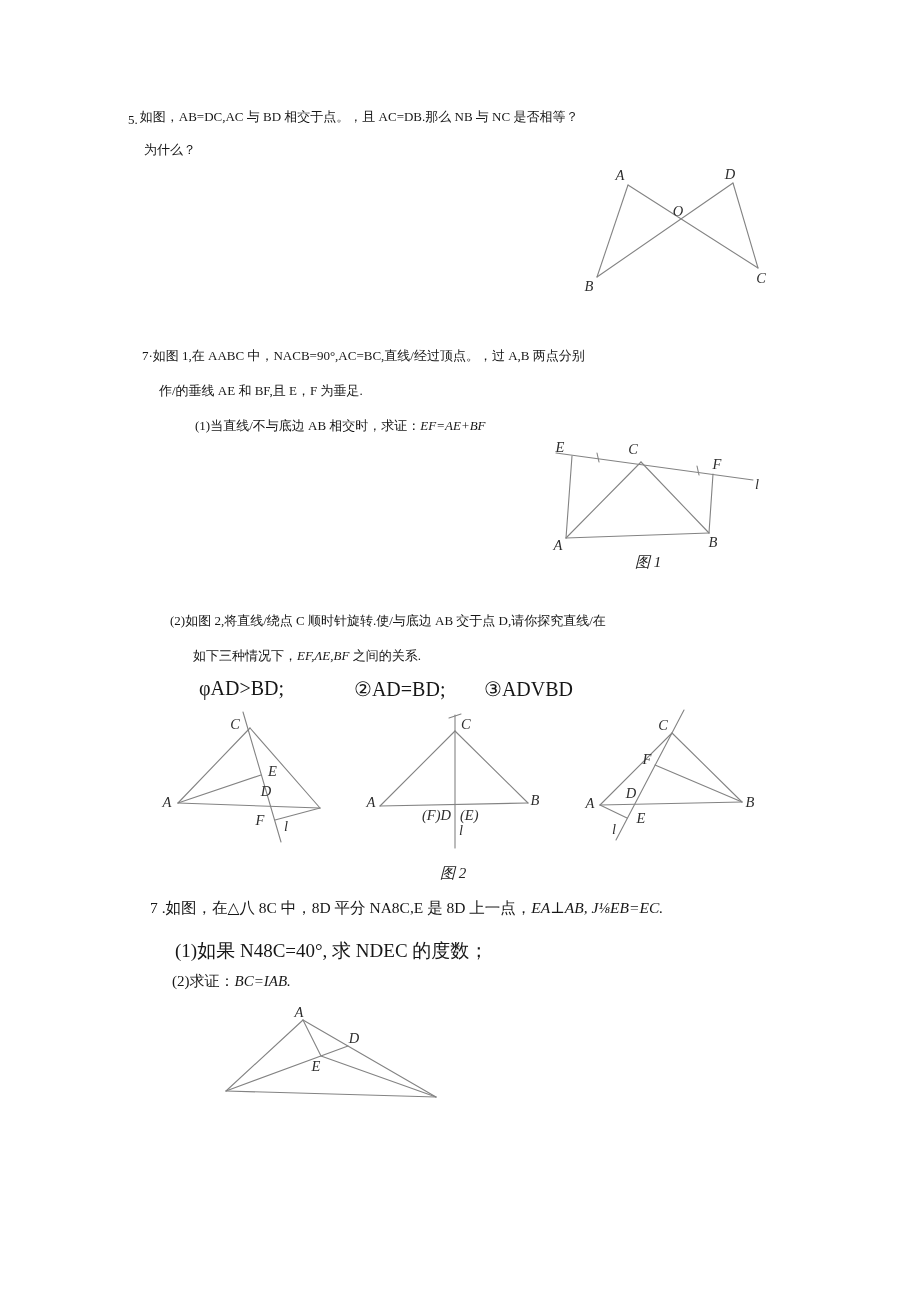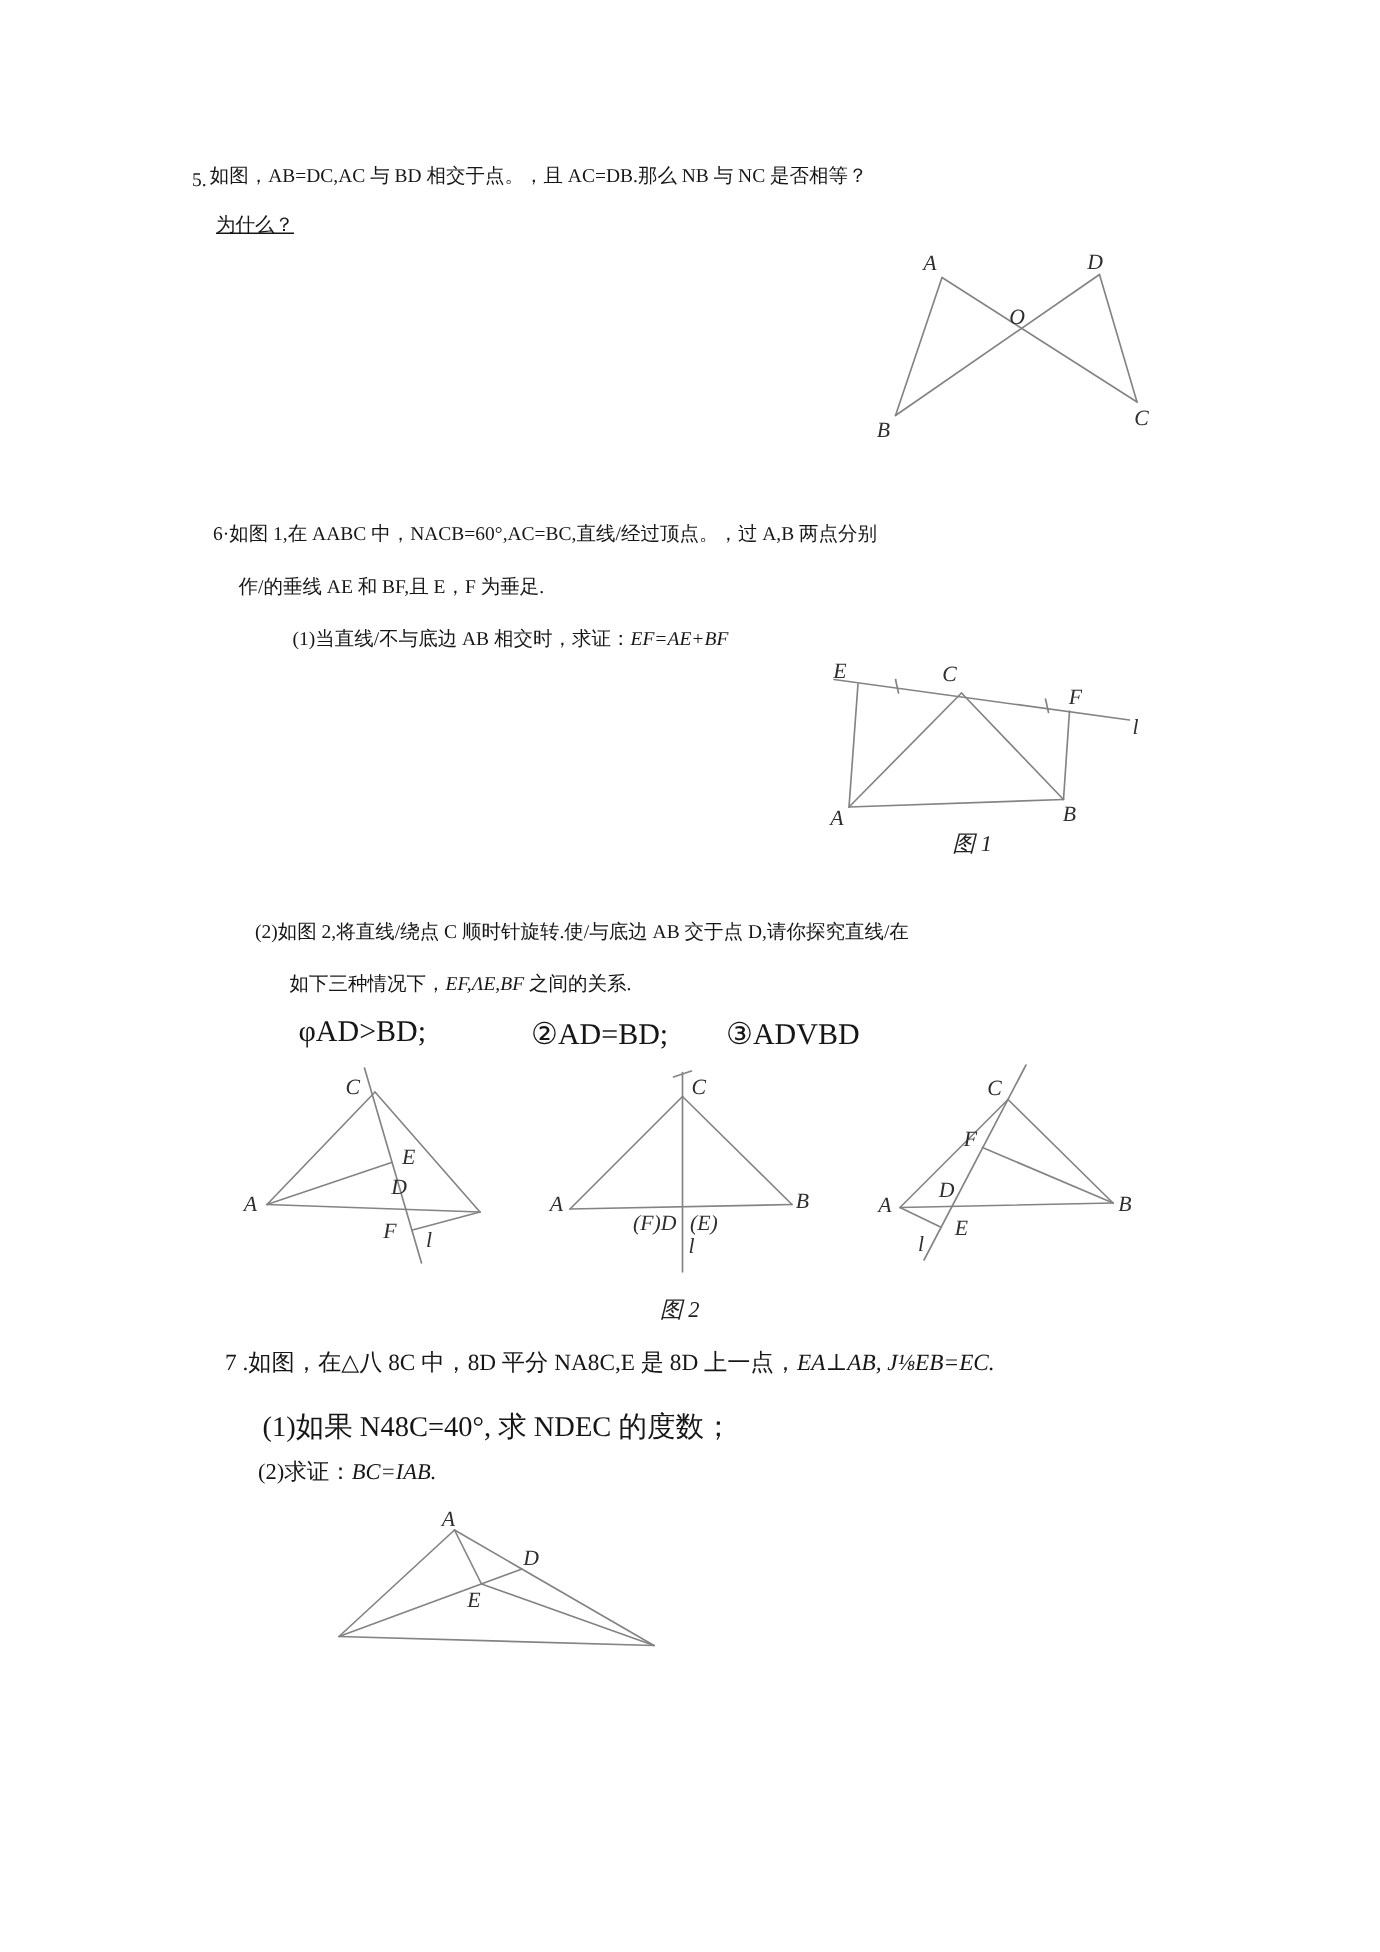--- a/index.html
+++ b/index.html
@@ -24,37 +24,37 @@
   svg.fig text { font-family: "Liberation Serif", serif; font-style: italic; font-size: 14.5px; fill: #2e2e2e; }
 </style>
 </head>
 <body>
 
 <div>
 
   <p class="abs t" style="left:128px; top:108px;">
     <span class="pnum">5.</span><span>如图，AB=DC,AC 与 BD 相交于点。，且 AC=DB.那么 NB 与 NC 是否相等？</span>
   </p>
-  <p class="abs t" style="left:144px; top:141px;text-decoration:underline;">为什么？</p>
+  <p class="abs t" style="left:144px; top:141px;">为什么？</p>
 
   <svg class="fig" style="left:575px; top:160px;" width="215" height="140">
     <g>
       <line x1="53" y1="25" x2="22" y2="117"></line>
       <line x1="53" y1="25" x2="183" y2="108"></line>
       <line x1="158" y1="23" x2="22" y2="117"></line>
       <line x1="158" y1="23" x2="183" y2="108"></line>
     </g>
     <text x="45" y="20" text-anchor="middle">A</text>
     <text x="155" y="19" text-anchor="middle">D</text>
     <text x="103" y="56" text-anchor="middle">O</text>
     <text x="14" y="131" text-anchor="middle">B</text>
     <text x="186" y="123" text-anchor="middle">C</text>
   </svg>
 
-  <p class="abs t" style="left:142px; top:347px;">6·如图 1,在 AABC 中，NACB=60°,AC=BC,直线/经过顶点。，过 A,B 两点分别</p>
+  <p class="abs t" style="left:142px; top:347px;">7·如图 1,在 AABC 中，NACB=90°,AC=BC,直线/经过顶点。，过 A,B 两点分别</p>
   <p class="abs t" style="left:159px; top:382px;">作/的垂线 AE 和 BF,且 E，F 为垂足.</p>
 
   <p class="abs t" style="left:159px; top:417px;margin-left:36px;">
     <span>(1)当直线/不与底边 AB 相交时，求证：</span><span class="fm">EF=AE+BF</span>
   </p>
 
   <svg class="fig" style="left:545px; top:438px;" width="225" height="130">
     <g>
       <line x1="11" y1="15" x2="208" y2="42"></line>
       <line x1="21" y1="100" x2="27" y2="18"></line>

